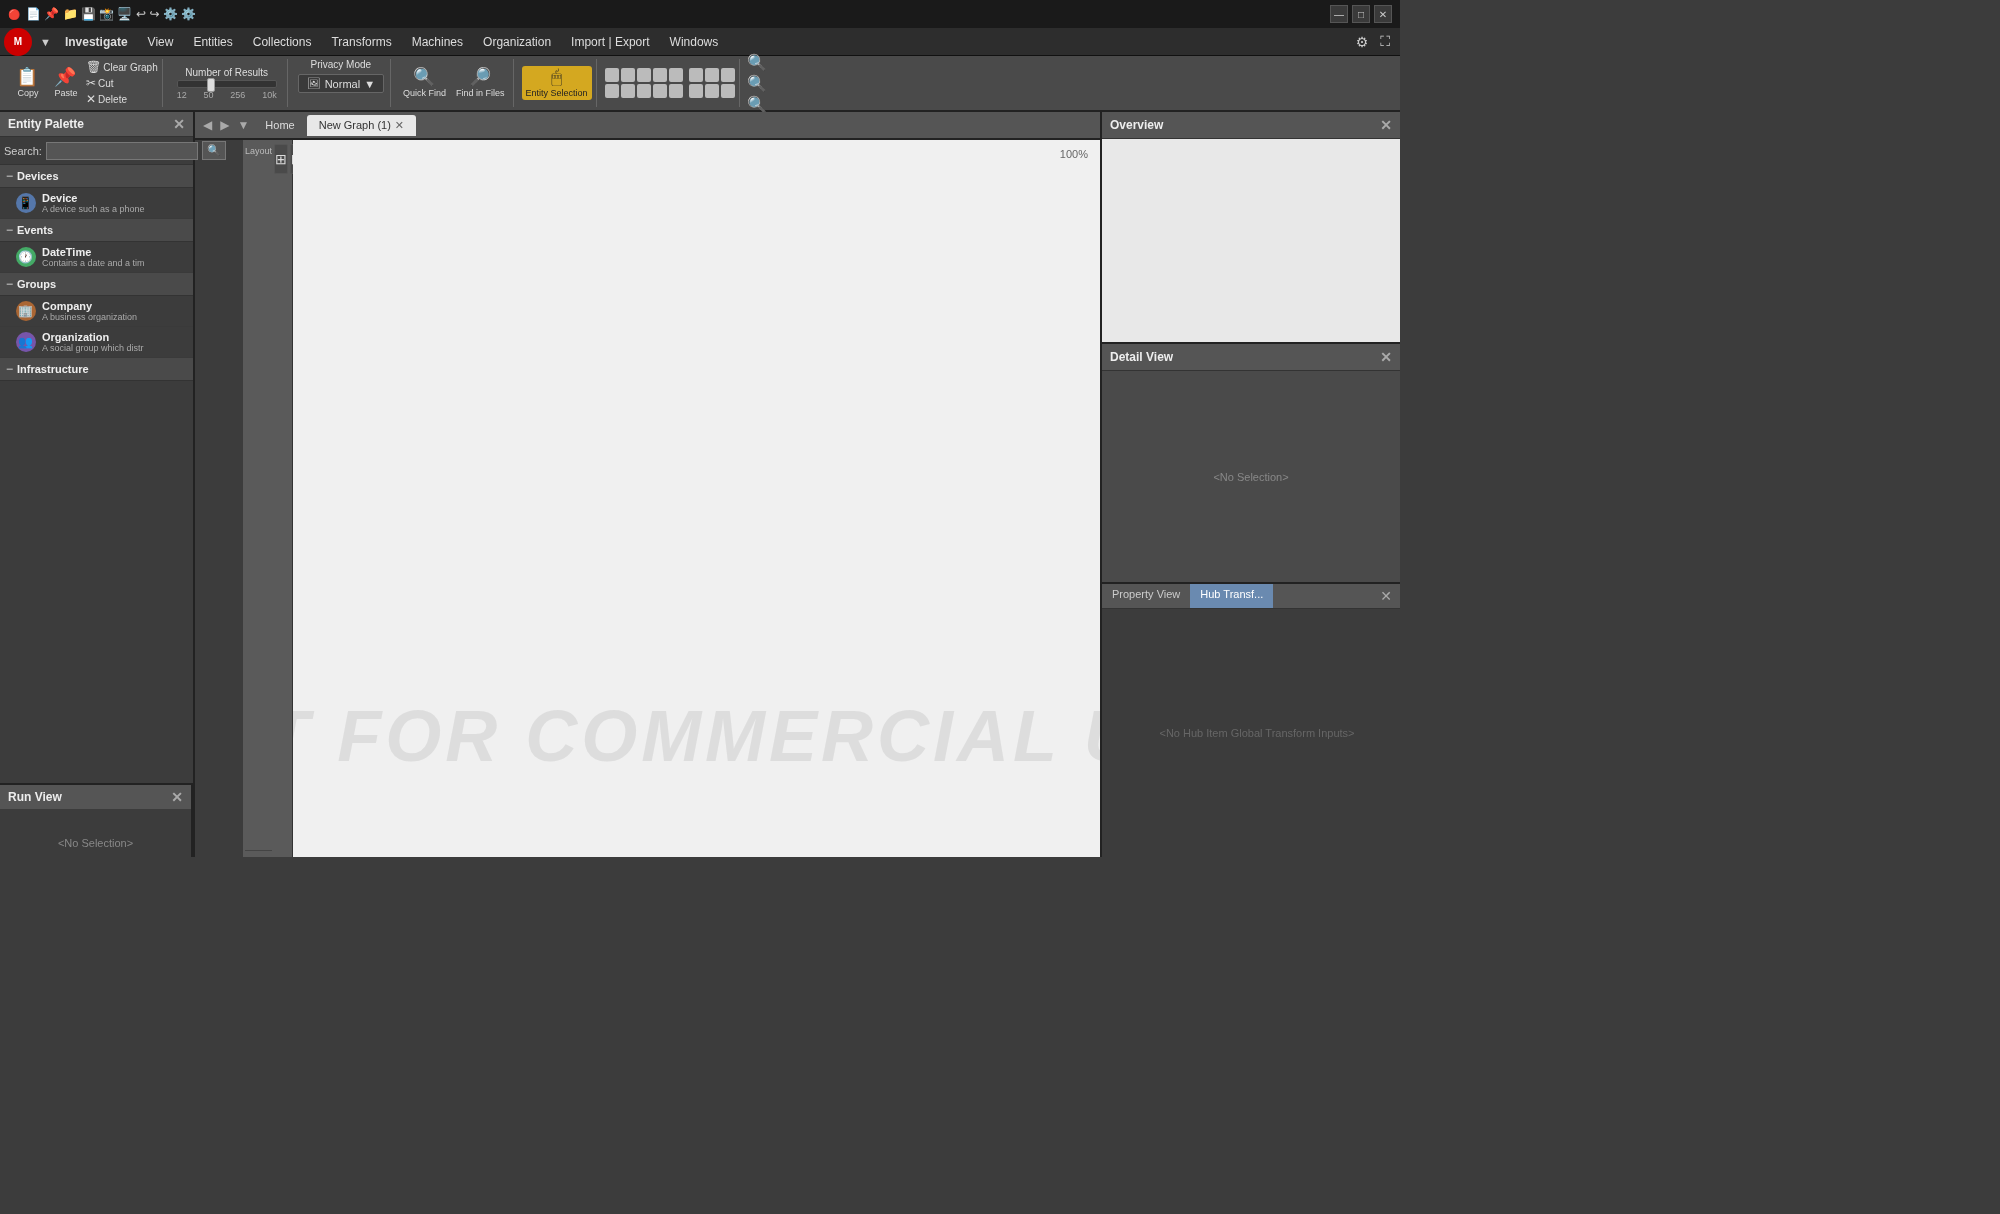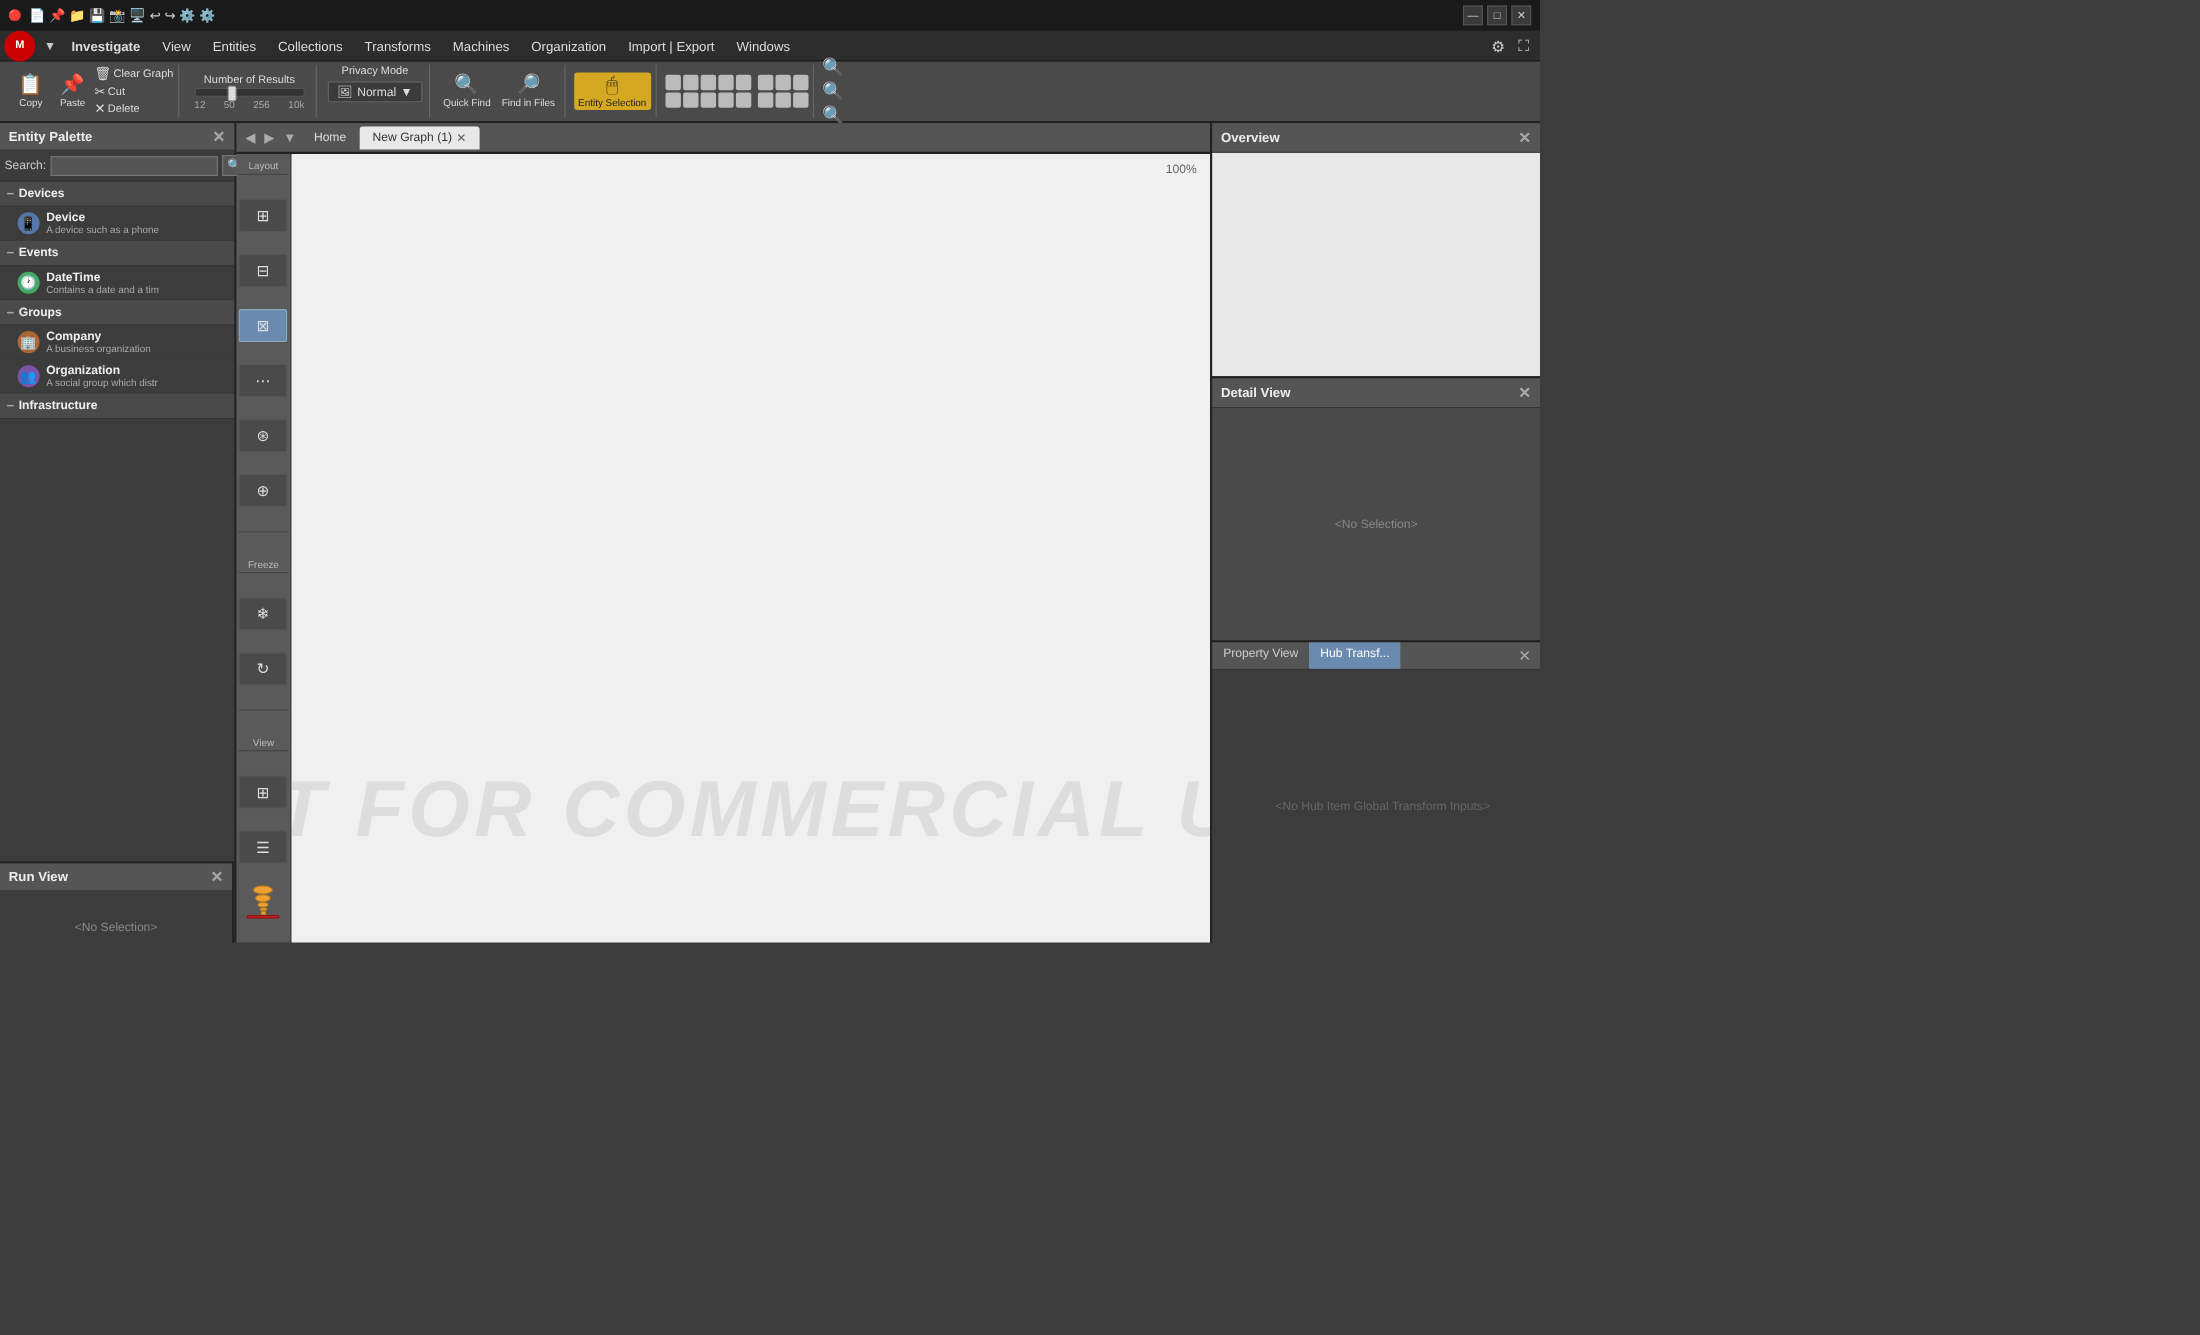--- a/index.html
+++ b/index.html
@@ -65,21 +65,21 @@
     .entity-sel-btn { background: #d4a820; color: #222; border-radius: 3px; }
 
     
     #main-layout {
       display: flex;
       height: calc(857px - 28px - 28px - 56px);
     }
 
     
     #entity-palette {
-      width: 215px;
+      width: 195px;
       background: #3c3c3c;
       border-right: 2px solid #222;
       display: flex;
       flex-direction: column;
     }
     .panel-header {
       background: #555;
       padding: 4px 8px;
       display: flex;
       align-items: center;
@@ -140,23 +140,23 @@
       flex: 1;
       display: flex;
       position: relative;
     }
     
     #graph-tools {
       width: 50px;
       background: #5a5a5a;
       border-right: 1px solid #333;
       display: flex;
-      flex-direction: column;
       padding: 4px 2px;
-      gap: 20px;
+      gap: 2px;
+      margin-left: 48px;
     }
     .tool-section-label {
       font-size: 9px;
       color: #bbb;
       text-align: center;
       padding: 2px 0;
       border-bottom: 1px solid #444;
       margin-bottom: 2px;
     }
     .graph-tool-btn {

